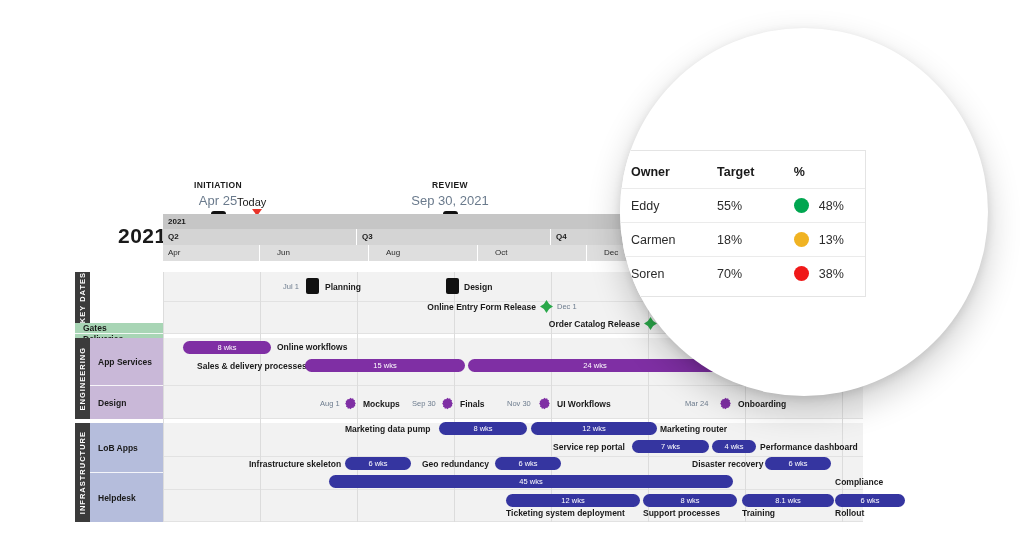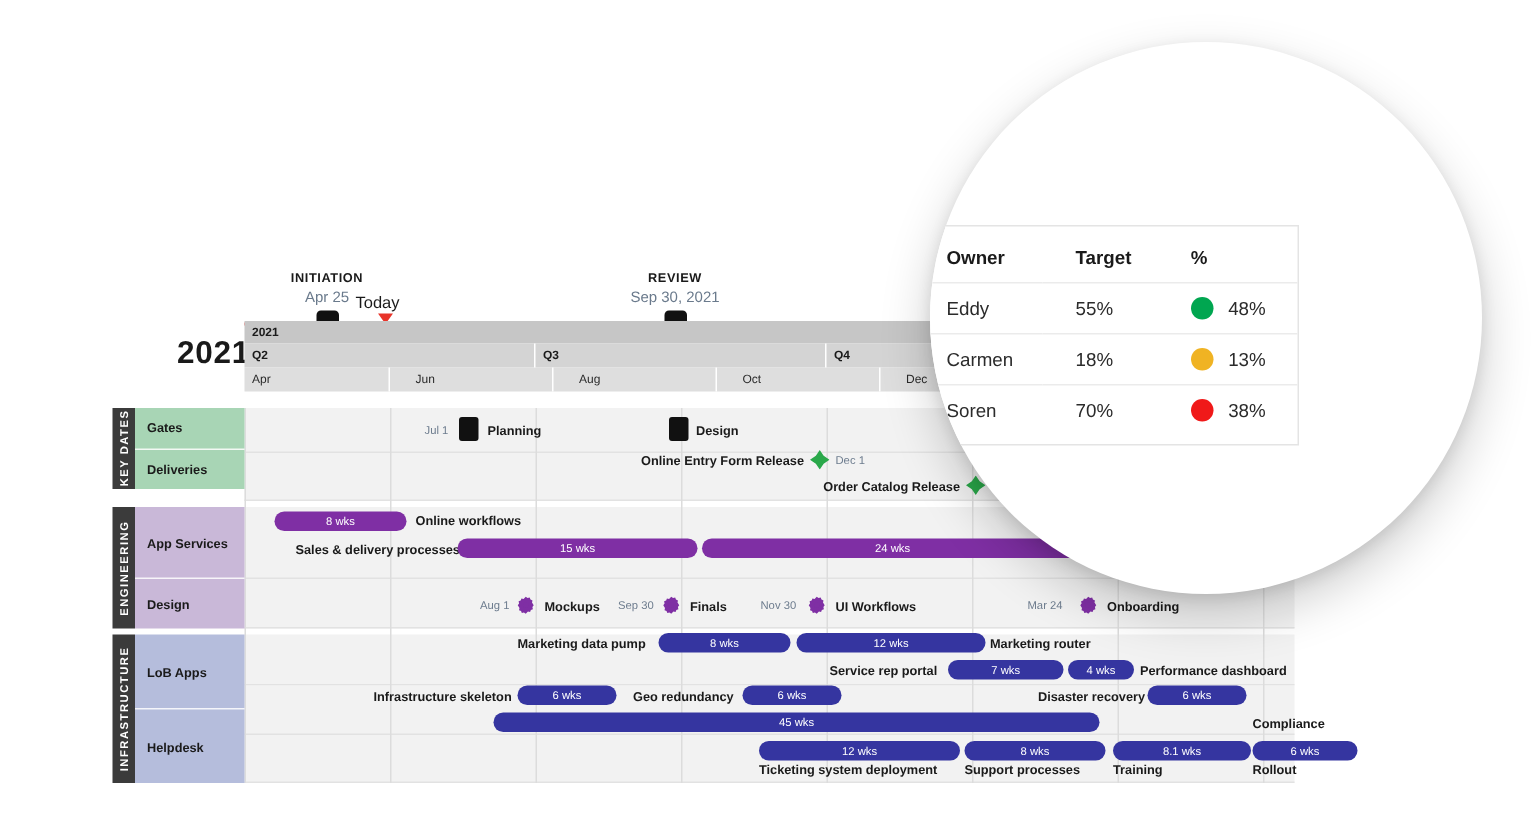--- a/index.html
+++ b/index.html
@@ -12,21 +12,21 @@
 
   
   .year-big{
     position:absolute;left:118px;top:224px;
     font-size:21px;font-weight:bold;color:#1a1a1a;letter-spacing:.5px;
   }
 
   
   .callout{position:absolute;text-align:center;}
   .callout .ttl{font-size:8.5px;font-weight:bold;color:#1a1a1a;letter-spacing:.4px;}
-  .callout .dt{font-size:10px;color:#6a7a8c;margin-top:3px;}
+  .callout .dt{font-size:13px;color:#6a7a8c;margin-top:3px;}
   .callout .sq{width:15px;height:19px;background:#111;border-radius:3px;margin:3px auto 0;}
 
   .todaylabel{position:absolute;font-size:11px;color:#1a1a1a;}
   .todayline{position:absolute;height:2px;background:#e8342a;}
   .todaytri{
     position:absolute;width:0;height:0;
     border-left:5px solid transparent;border-right:5px solid transparent;
     border-top:7px solid #e8342a;
   }
 
@@ -169,21 +169,21 @@
     <div class="vline" style="left:0px;"></div>
     <div class="vline" style="left:97px;"></div>
     <div class="vline" style="left:194px;"></div>
     <div class="vline" style="left:291px;"></div>
     <div class="vline" style="left:388px;"></div>
     <div class="vline" style="left:485px;"></div>
     <div class="vline" style="left:582px;"></div>
     <div class="vline" style="left:679px;"></div>
   </div>
 
-  <div class="sect" style="top:272px;height:54px;">
+  <div class="sect" style="top:272px;height:54px;flex-direction:column;">
     <div class="vtab">
       <span>KEY DATES</span>
     </div>
     <div class="rows" style="background:#a8d5b5;">
       <div class="rlab">Gates</div>
       <div class="rlab">Deliveries</div>
     </div>
   </div>
 
   <div class="sect" style="top:338px;height:81px;">

